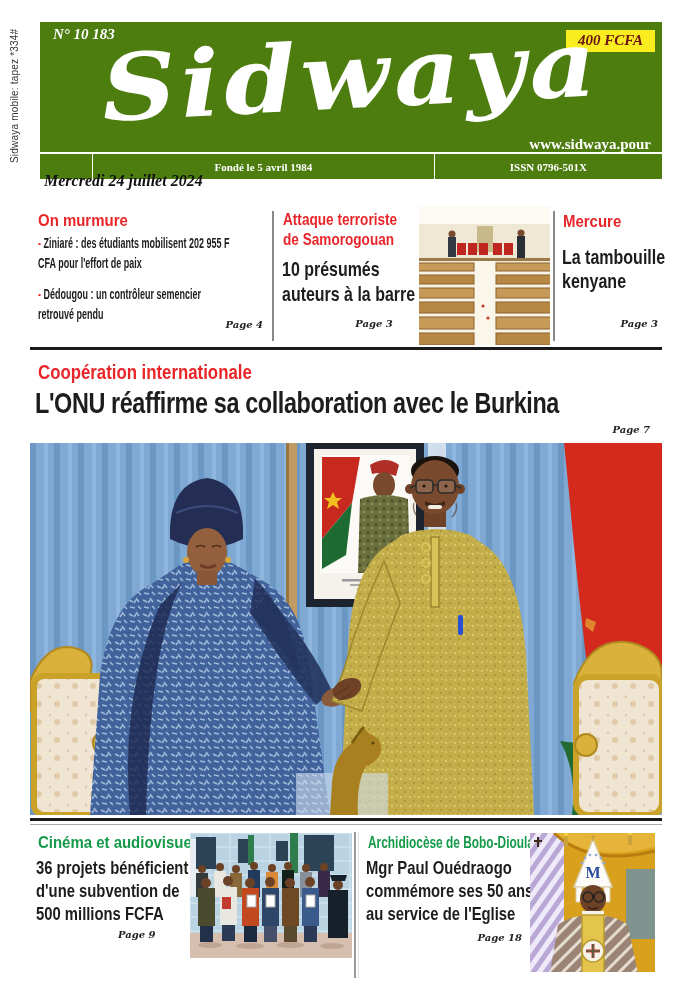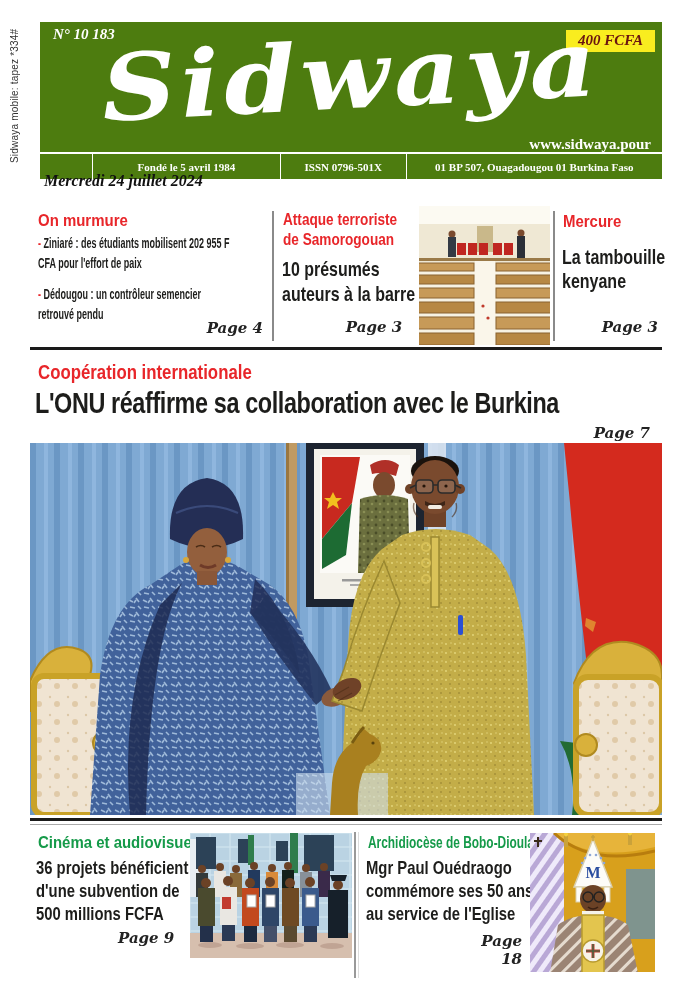--- a/index.html
+++ b/index.html
@@ -37,21 +37,21 @@
 
   
   .kicker{font-weight:bold;color:#e8262a;font-size:17px;line-height:1.2;}
   .kicker-green{color:#159a49;}
   .headline{font-weight:bold;color:#1d1d1b;line-height:1.2;}
   .pre{white-space:pre-line;}
   .cond{transform-origin:left top;}
   .sx60{transform:scaleX(.60);} .sx70{transform:scaleX(.70);}
   .sx76{transform:scaleX(.76);} .sx78{transform:scaleX(.78);} .sx80{transform:scaleX(.80);}
   .sx88{transform:scaleX(.88);}
-  .pageref{font-family:"DejaVu Serif",serif;font-style:italic;font-weight:bold;font-size:15px;color:#222;}
+  .pageref{font-family:"DejaVu Serif",serif;font-style:italic;font-weight:bold;font-size:10px;color:#222;}
   .brief{font-weight:bold;font-size:15px;line-height:1.32;color:#1d1d1b;white-space:pre-line;}
   .brief .dash{color:#e8262a;margin-right:4px;}
   .vrule{background:#8a8a8a;width:2px;}
   .hrule{background:#1a1a1a;height:3px;}
 
   .photo{overflow:hidden;}
   .photo svg{display:block;}
 </style>
 </head>
 <body>
@@ -62,21 +62,20 @@
 
   <div class="masthead">
     <div class="issue">N° 10 183</div>
     <div class="price">400 FCFA</div>
     <div class="logo">Sidwaya</div>
     <div class="website">www.sidwaya.pour</div>
     <div class="infobar">
       <div class="cell lead"></div>
       <div class="cell sep c-founded">Fondé le 5 avril 1984</div>
       <div class="cell sep c-issn">ISSN 0796-501X</div>
-      <div class="cell sep c-addr">01 BP 507, Ouagadougou 01 Burkina Faso</div>
     </div>
   </div>
 
   <div class="dateline">Mercredi 24 juillet 2024</div>
 
   <div class="abs kicker cond sx88" style="left:38px;top:211px;">On murmure</div>
   <p class="abs brief cond sx60" style="left:38px;top:233px;width:390px;margin:0;"><span class="dash">-</span><span>Ziniaré : des étudiants mobilisent 202 955 F
 CFA pour l'effort de paix</span></p>
   <p class="abs brief cond sx60" style="left:38px;top:284px;width:390px;margin:0;"><span class="dash">-</span><span>Dédougou : un contrôleur semencier
 retrouvé pendu</span></p>

